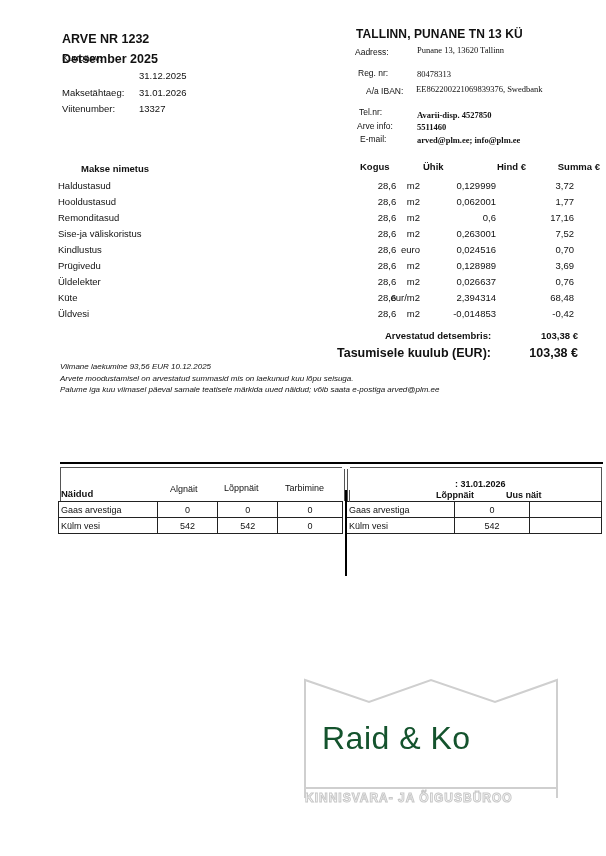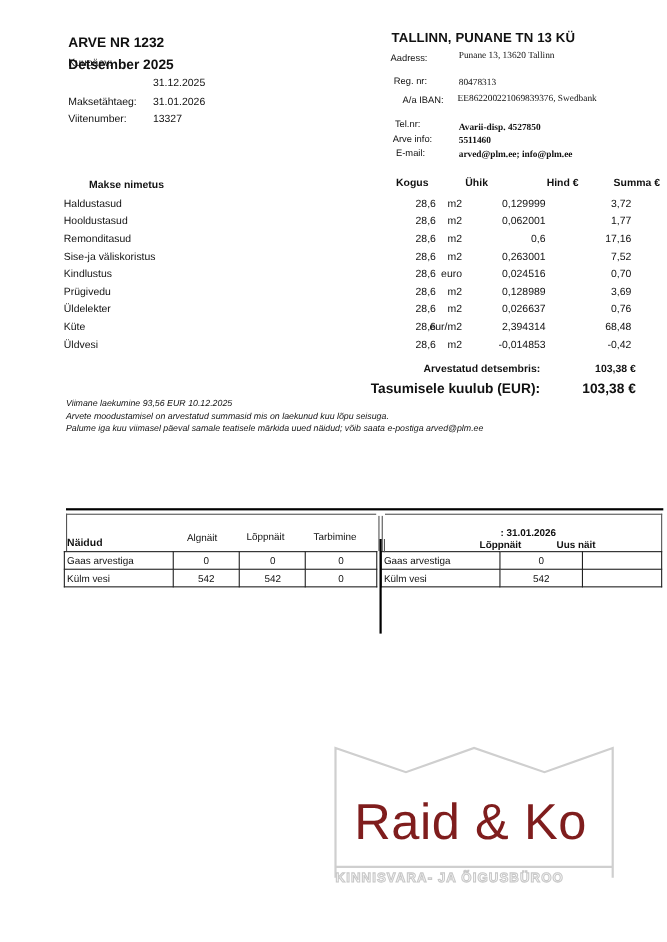--- a/index.html
+++ b/index.html
@@ -46,21 +46,21 @@
 
   table.rtab { position: absolute; border-collapse: collapse; font-size: 9px; }
   table.rtab td { border: 1px solid #222; height: 16px; padding: 0 2px; }
   table.rtab td.num { text-align: center; }
 
   .vline { left: 345px; top: 490px; width: 2px; height: 86px; background: #000; }
   .vline2 { left: 349px; top: 490px; width: 1px; height: 12px; background: #555; }
 
   
   .logo { left: 303px; top: 676px; }
-  .logo-text { left: 322px; top: 720px; font-size: 46px; color: #7f1d1d; letter-spacing: 0.5px; }
+  .logo-text { left: 322px; top: 720px; font-size: 32px; color: #14532d; letter-spacing: 0.5px; }
   .logo-sub { left: 305px; top: 791px; font-size: 12px; font-weight: bold; color: #fff;
     -webkit-text-stroke: 1px #c8c8c8; letter-spacing: 1px; }
 </style>
 </head>
 <body>
 
 <div class="abs inv-title">ARVE NR 1232</div>
 <div class="abs inv-period">Detsember 2025</div>
 
 <div class="abs meta-label" style="top:52px">Kuupäev:</div>

